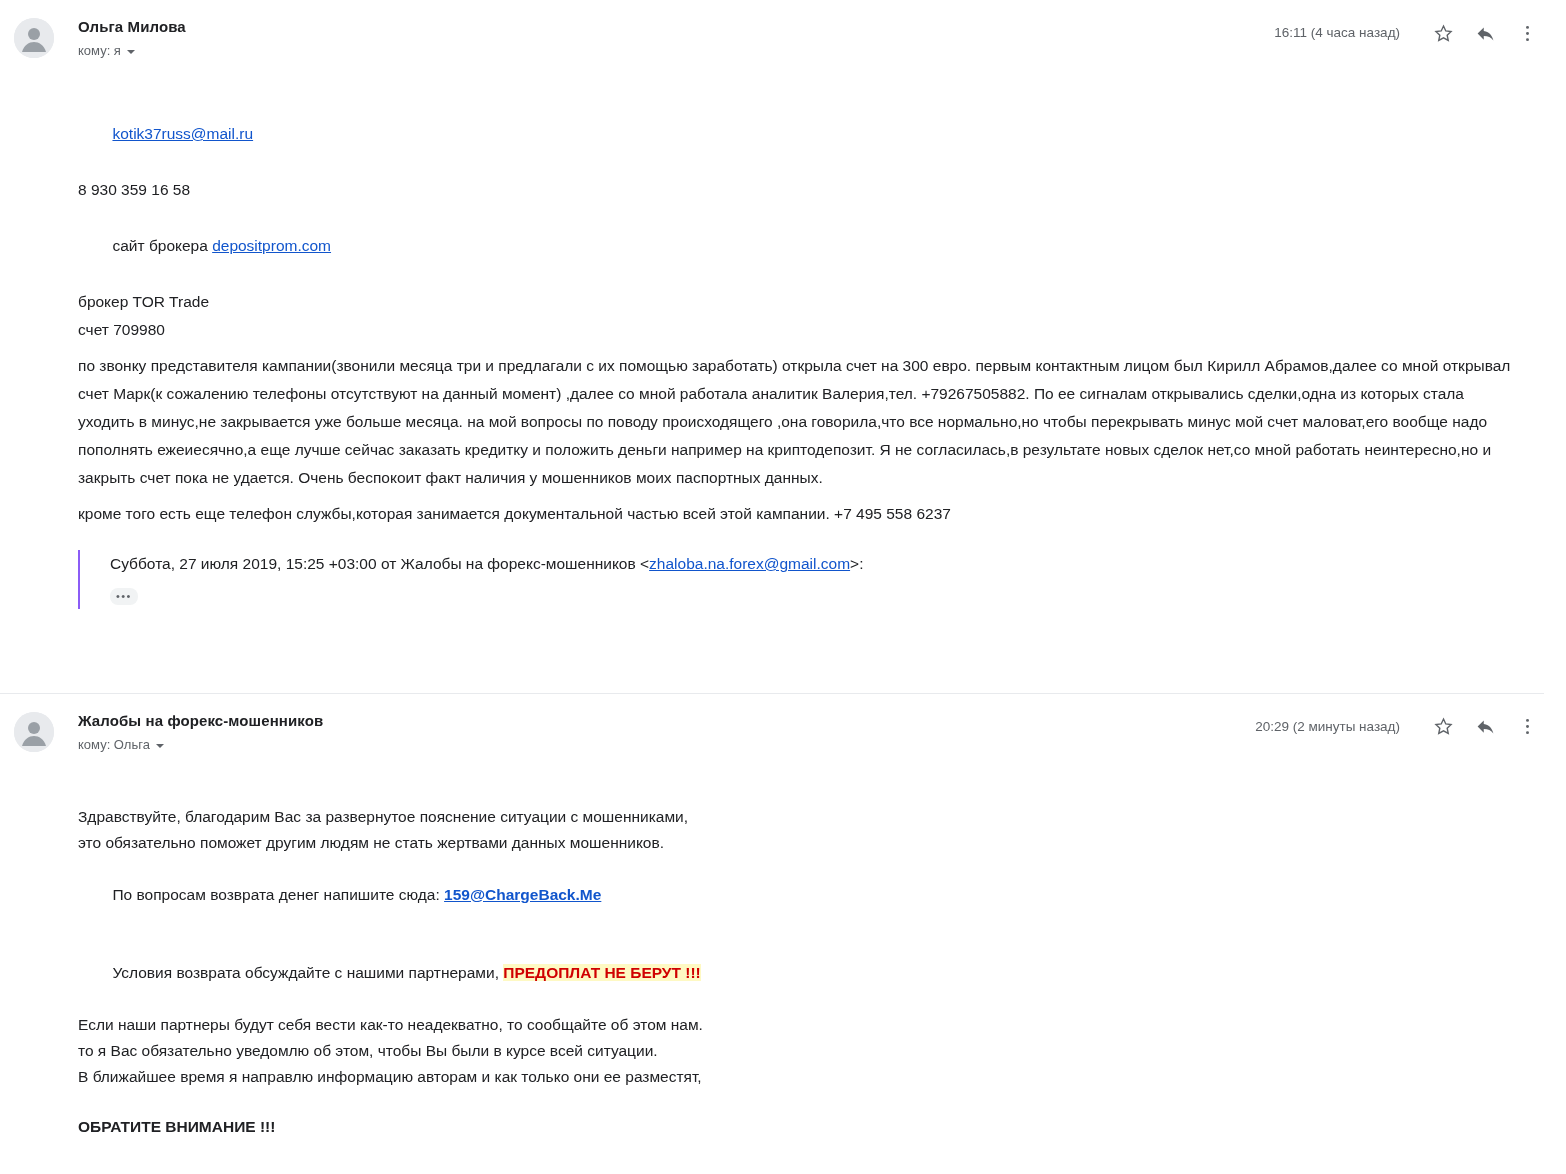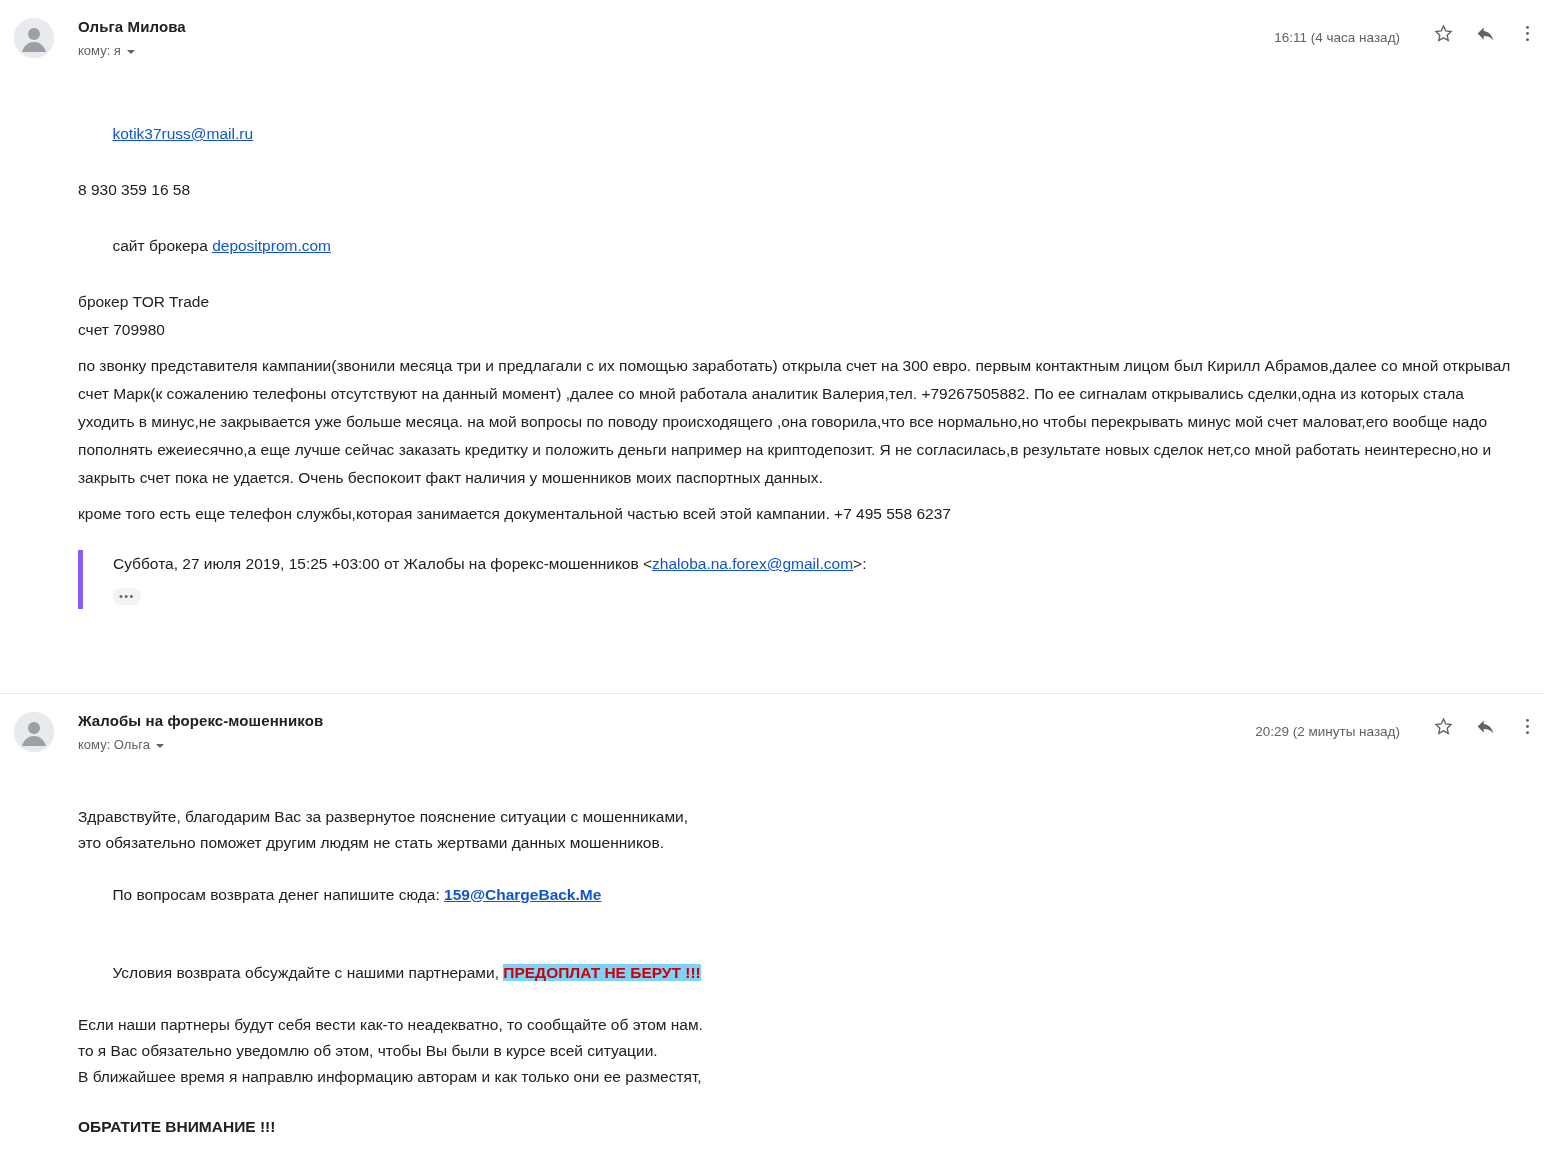--- a/index.html
+++ b/index.html
@@ -74,21 +74,21 @@
     display: inline-block;
     width: 0; height: 0;
     border-left: 4px solid transparent;
     border-right: 4px solid transparent;
     border-top: 4px solid #5f6368;
     position: relative;
     top: 1px;
   }
   .head-right {
     display: flex;
-    align-items: flex-end;
+    align-items: center;
     gap: 8px;
     padding-top: 2px;
     white-space: nowrap;
   }
   .timestamp {
     font-size: 13.5px;
     color: #5f6368;
     margin-right: 18px;
     line-height: 20px;
   }
@@ -120,21 +120,21 @@
     text-decoration: underline;
     cursor: pointer;
   }
   .para {
     margin-top: 8px;
     text-align: left;
   }
   .quote-head {
     margin-top: 22px;
     padding-left: 30px;
-    border-left: 5px solid #8b5cf6;
+    border-left: 2px solid #8b5cf6;
     font-size: 15.5px;
     line-height: 28px;
     color: #202124;
   }
   .ellipsis-btn {
     margin-top: 10px;
     margin-left: 30px;
     display: inline-flex;
     align-items: center;
     justify-content: center;
@@ -143,21 +143,21 @@
     background: #f1f3f4;
     border-radius: 8px;
     color: #5f6368;
     font-size: 11px;
     letter-spacing: 1.4px;
     line-height: 10px;
     padding-bottom: 2px;
   }
   .bold { font-weight: bold; }
   .hl {
-    background: #7dd3fc;
+    background: #fef9c3;
     color: #d00000;
     font-weight: bold;
   }
   .blue-bold { color: #1155cc; font-weight: bold; text-decoration: underline; }
   .spacer-24 { height: 24px; }
   .spacer-40 { height: 40px; }
 
   .msg2 { margin-top: 44px; }
   .msg2-body { padding-top: 36px; }
 </style>

